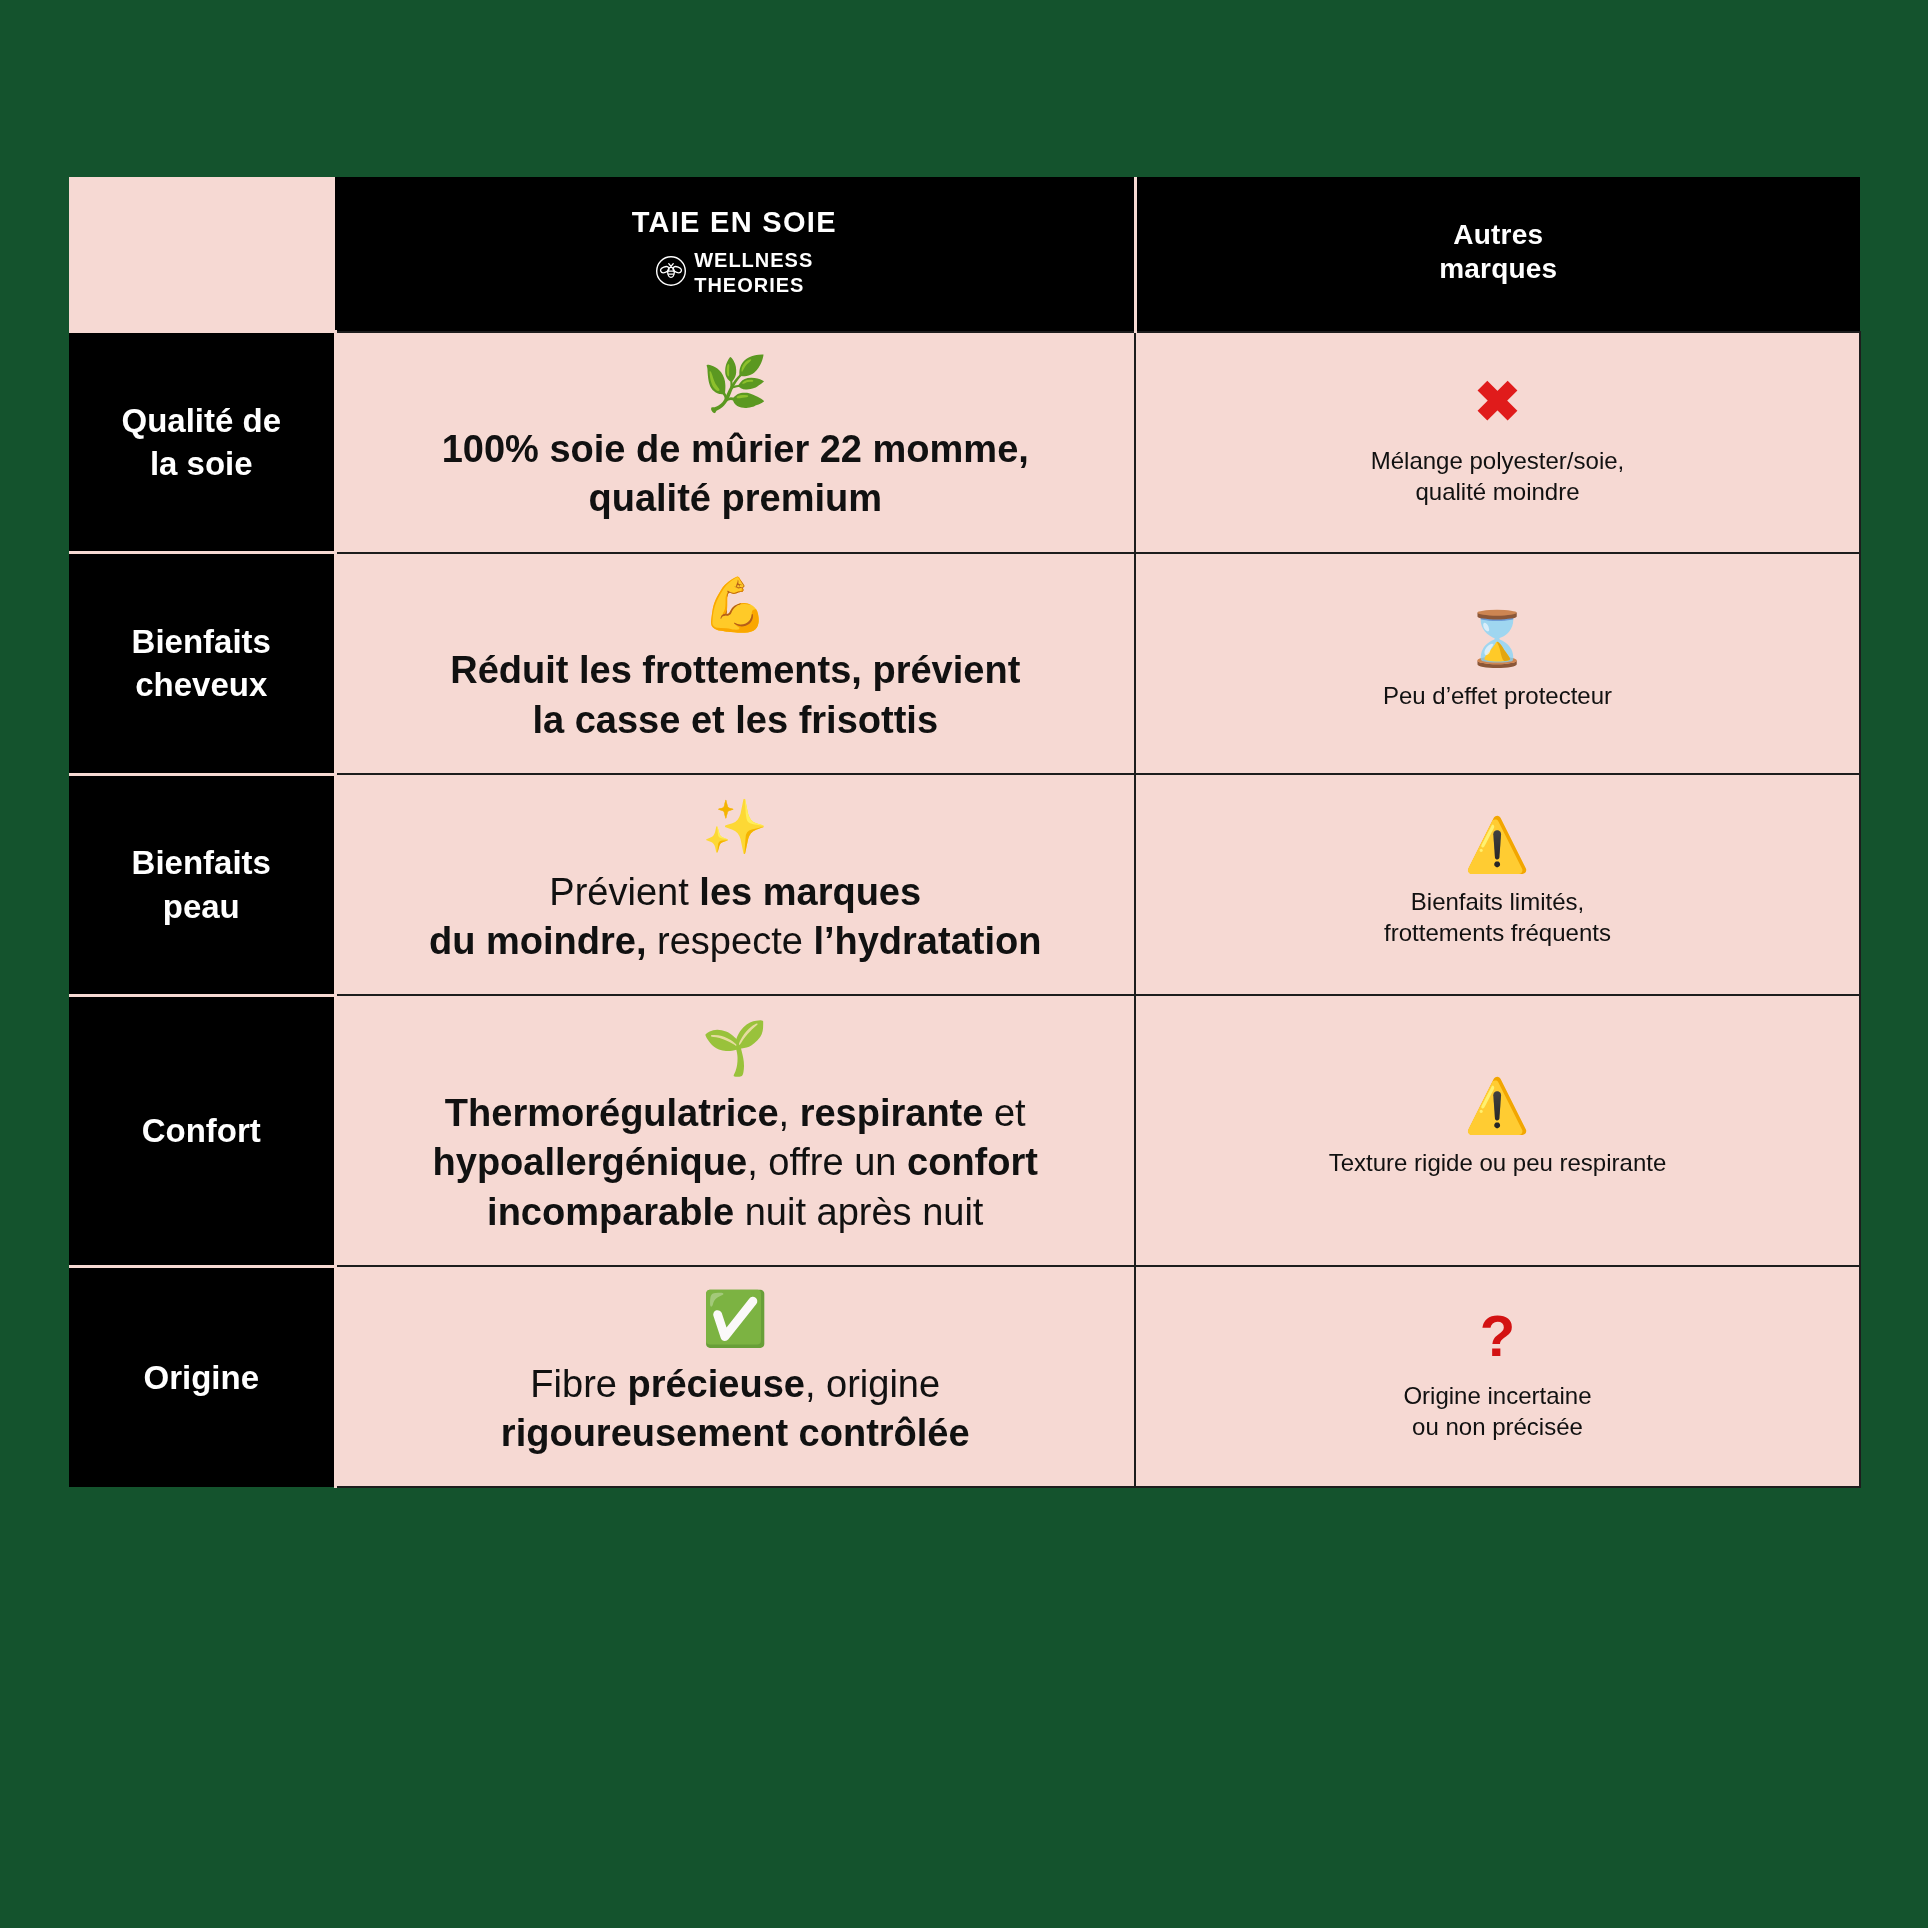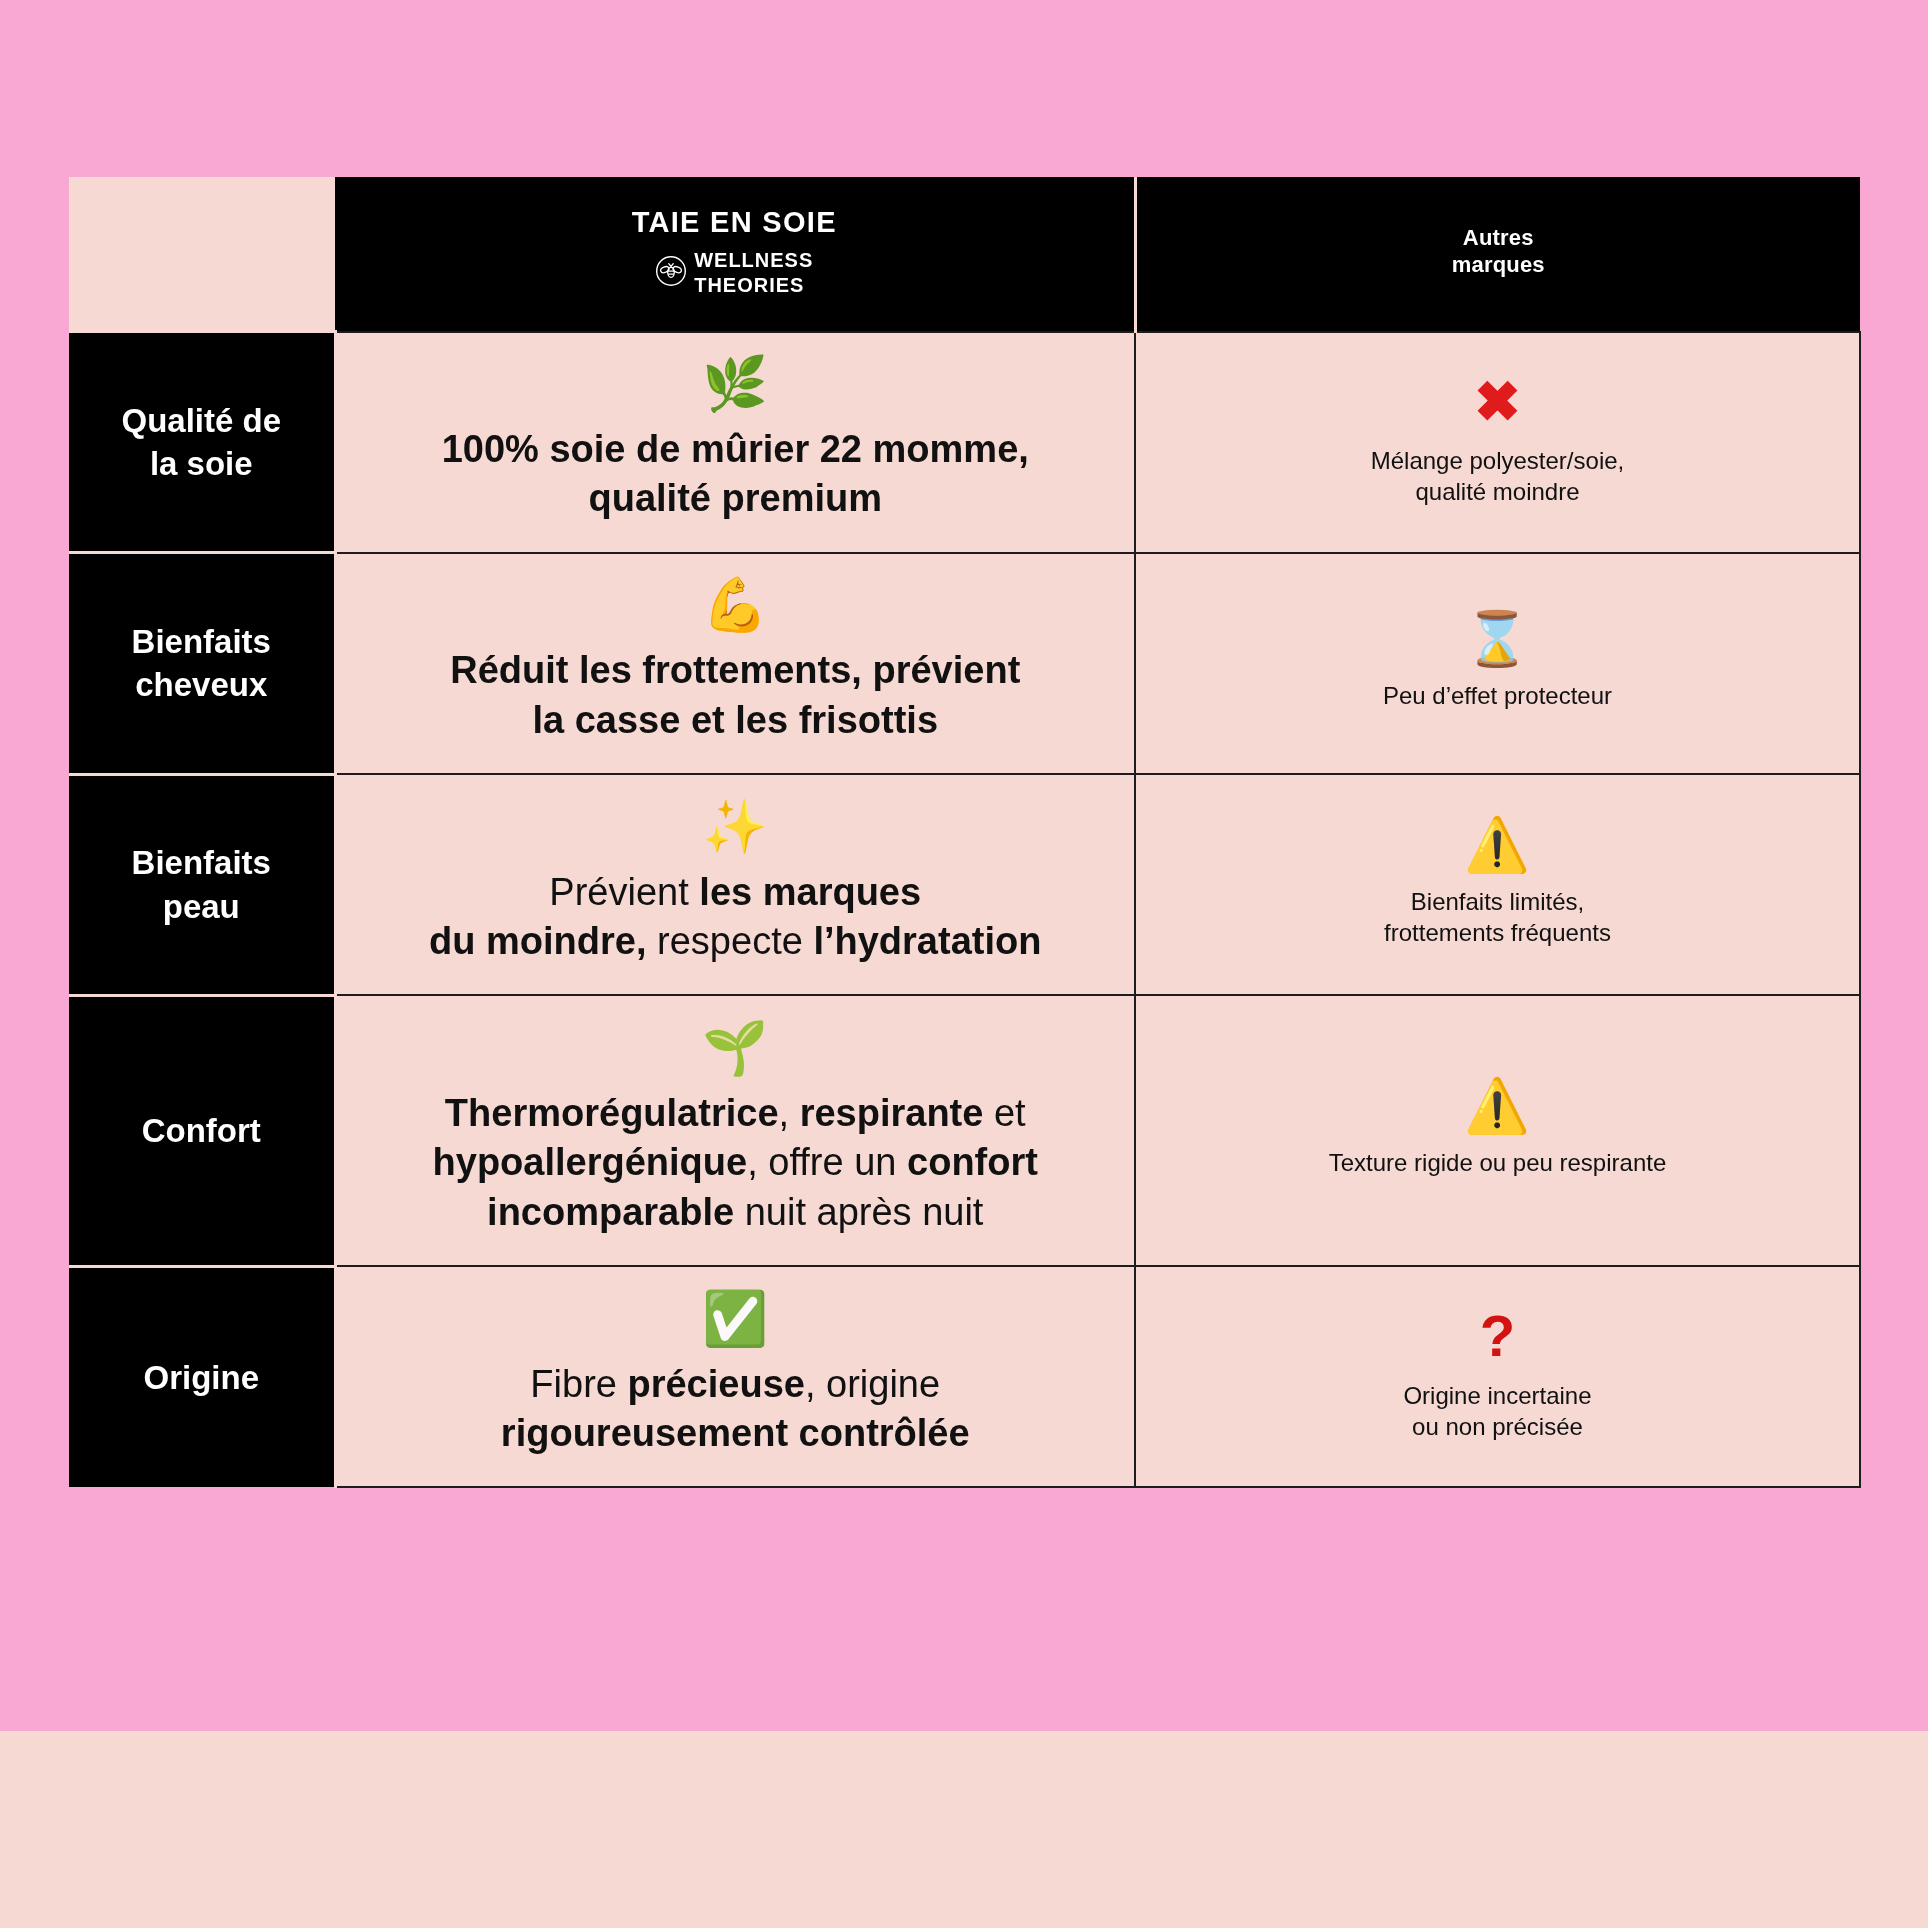--- a/index.html
+++ b/index.html
@@ -11,22 +11,22 @@
     height: 1928px;
     background: #f6d9d3;
     font-family: "Liberation Sans", sans-serif;
     -webkit-font-smoothing: antialiased;
     overflow: hidden;
   }
 
   .sheet {
     position: relative;
     width: 1928px;
-    height: 1731px;
-    background: #f9a8d4;
+    height: 1928px;
+    background: #14532d;
   }
 
   
   .cmp-table {
     position: absolute;
     left: 69px;
     top: 177px;
     width: 1791px;
     border-collapse: collapse;
     table-layout: fixed;
@@ -68,21 +68,21 @@
   .bee-mark { flex: 0 0 auto; display: block; }
   .brand-sub {
     font-size: 20px;
     font-weight: 700;
     letter-spacing: 1px;
     line-height: 1.22;
     text-align: left;
   }
 
   .other-title {
-    font-size: 22px;
+    font-size: 28px;
     font-weight: 700;
     line-height: 1.22;
     letter-spacing: 0.2px;
   }
 
   
   .row-label {
     background: #000000;
     color: #ffffff;
     font-size: 33px;

